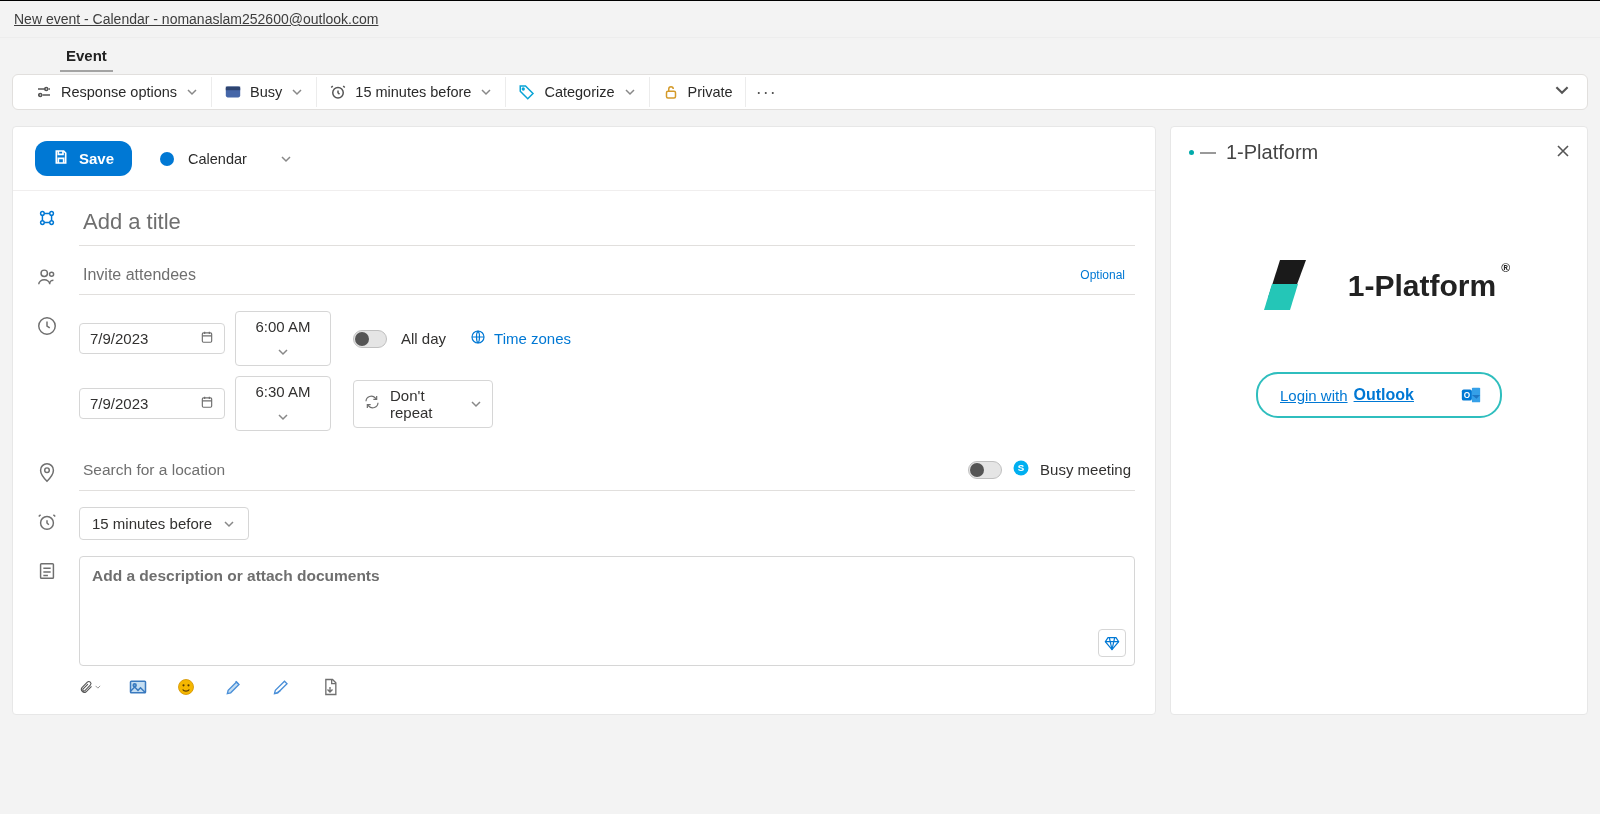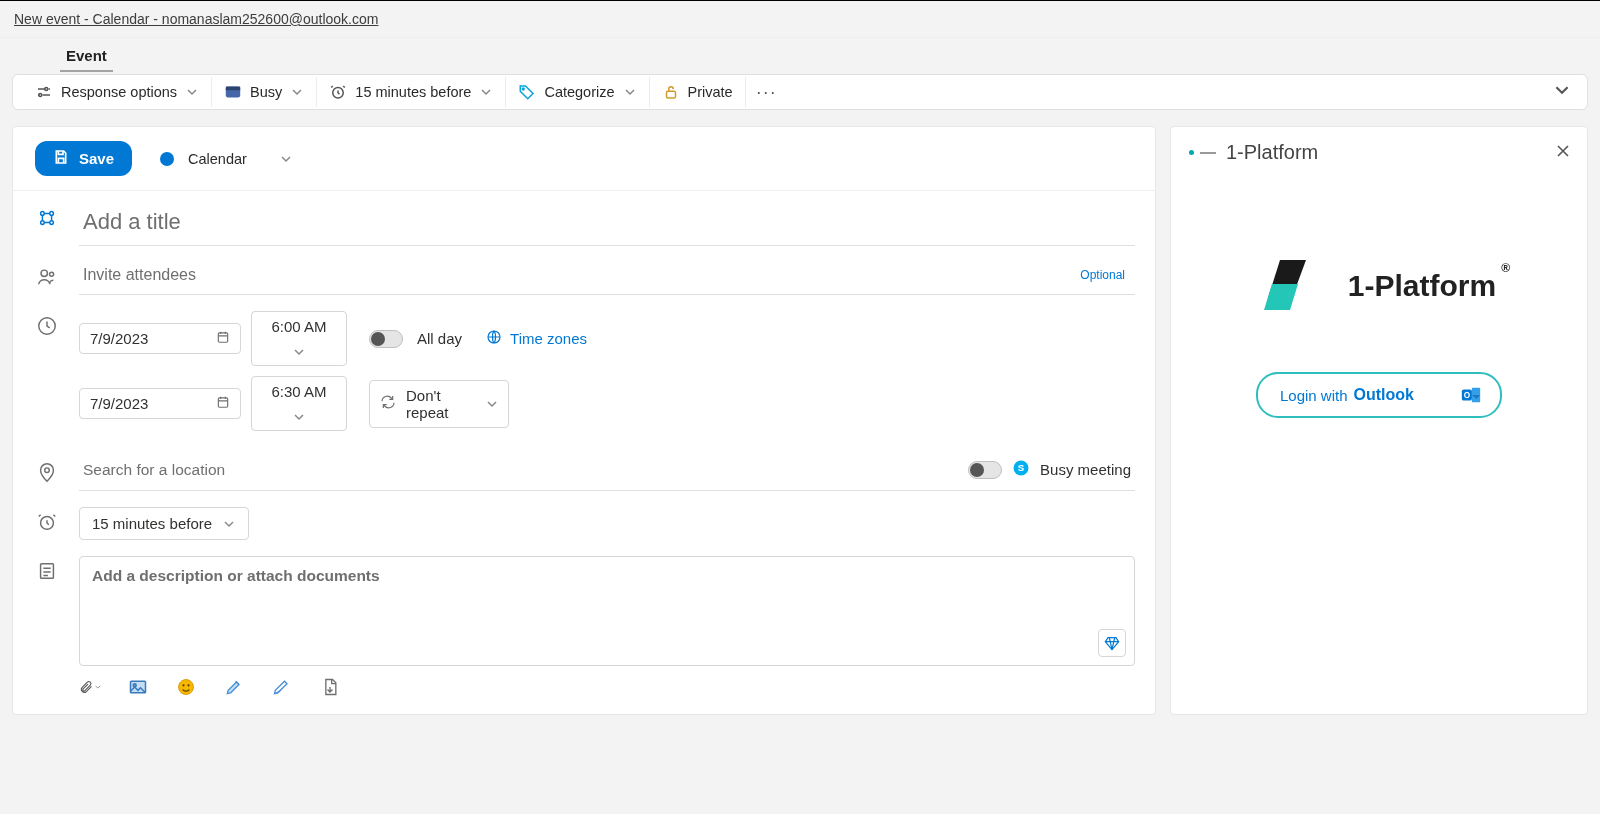--- a/index.html
+++ b/index.html
@@ -24,41 +24,41 @@
   .cal-dot { width:14px; height:14px; border-radius:50%; background:#0078d4; }
   .form-row { display:flex; align-items:flex-start; padding:12px 20px 4px 22px; gap:20px; }
   .row-icon { width:24px; display:flex; justify-content:center; color:#6f6f6f; margin-top:4px;}
   .title-input { flex:1; border:none; border-bottom:1px solid #e1dfdd; font-size:22px; color:#6f6f6f; padding:6px 4px 10px 4px; outline:none;}
   .attendees-wrap { flex:1; display:flex; align-items:center; border-bottom:1px solid #e1dfdd; padding:4px 4px 10px 4px;}
   .attendees-input { flex:1; border:none; font-size:16px; color:#0c4a6e; outline:none;}
   .optional-link { color:#0078d4; font-size:12px; cursor:pointer; padding-right:6px;}
   .dt-wrap { flex:1; }
   .dt-line { display:flex; align-items:center; gap:10px; margin-bottom:10px;}
   .input-box { border:1px solid #d6d6d6; border-radius:4px; background:#fff; display:flex; align-items:center; padding:6px 10px; font-size:15px; color:#323130; gap:10px; cursor:pointer;}
-  .date-box { width:162px; justify-content:space-between;}
+  .date-box { width:146px; justify-content:space-between;}
   .time-box { width:96px; justify-content:space-between;flex-direction:column;}
   .repeat-box { width:140px; gap:10px;}
   .toggle { width:34px; height:18px; background:#e5e5e5; border:1px solid #c0c0c0; border-radius:10px; position:relative; cursor:pointer;}
   .toggle-knob { width:14px; height:14px; background:#555; border-radius:50%; position:absolute; top:1px; left:1px;}
   .plain-label { font-size:15px; color:#323130; }
   .link-label { font-size:15px; color:#0078d4; cursor:pointer; display:flex; align-items:center; gap:8px;}
   .location-wrap { flex:1; display:flex; align-items:center; border-bottom:1px solid #e1dfdd; padding:2px 4px 10px 4px; gap:12px;}
   .location-input { flex:1; border:none; font-size:15.5px; color:#6f6f6f; outline:none;}
   .skype-wrap { display:flex; align-items:center; gap:10px; font-size:15px; color:#323130;}
   .reminder-box { border:1px solid #d6d6d6; border-radius:4px; padding:7px 12px; font-size:15px; display:flex; align-items:center; gap:10px; cursor:pointer;}
   .desc-box { flex:1; border:1px solid #d6d6d6; border-radius:4px; min-height:110px; position:relative; padding:10px 12px;font-weight:bold; }
   .desc-placeholder { color:#6f6f6f; font-size:15.5px;}
   .diamond-btn { position:absolute; right:8px; bottom:8px; border:1px solid #d6d6d6; border-radius:4px; width:28px; height:28px; display:flex; align-items:center; justify-content:center; cursor:pointer; color:#0078d4;}
   .editor-toolbar { display:flex; align-items:center; gap:26px; padding:10px 18px 16px 28px; }
   .tool-icon { color:#555; cursor:pointer; width:22px; height:22px; display:flex; align-items:center; justify-content:center;}
   .side-panel { background:#fff; border:1px solid #e7e7e7; border-radius:4px; flex:1; min-width:340px; padding:14px 18px 30px 18px; position:relative;}
   .panel-header { display:flex; align-items:center; gap:10px; color:#444; font-size:20px;}
   .panel-close { position:absolute; right:14px; top:14px; cursor:pointer; color:#555; width:20px; height:20px;}
   .panel-body { display:flex; flex-direction:column; align-items:center; gap:54px; margin-top:90px;}
-  .login-btn { border:2px solid #2fbebe; border-radius:22px; padding:10px 18px 10px 22px; display:flex; align-items:center; gap:6px; cursor:pointer; font-size:15px; color:#0078d4; background:#fff;}
+  .login-btn { border:2px solid #2fbebe; border-radius:22px; padding:10px 18px 10px 22px; display:flex; align-items:center; gap:6px; cursor:pointer; font-size:15px; color:#0078d4; background:#fff;text-decoration:underline;}
   .login-btn .strong { font-weight:700; font-size:16px;}
   .outlook-mark { width:22px; height:22px; margin-left:40px; display:inline-flex;}
   .platform-logo { display:flex; align-items:center; gap:22px; }
   .platform-logo .txt { font-size:30px; font-weight:700; color:#222; position:relative;}
   .reg-mark { font-size:12px; position:absolute; top:-8px; right:-14px;}
   .tab-underline { margin-left:3px;}
   .ribbon-icon { width:18px; height:18px; display:inline-flex; align-items:center; justify-content:center;}
   .panel-mini-logo { display:flex; align-items:center; gap:6px;}
   .panel-mini-logo .dot { width:5px; height:5px; background:#0aa; border-radius:50%;}
   .panel-mini-logo .bar { width:16px; height:2px; background:#999;}

